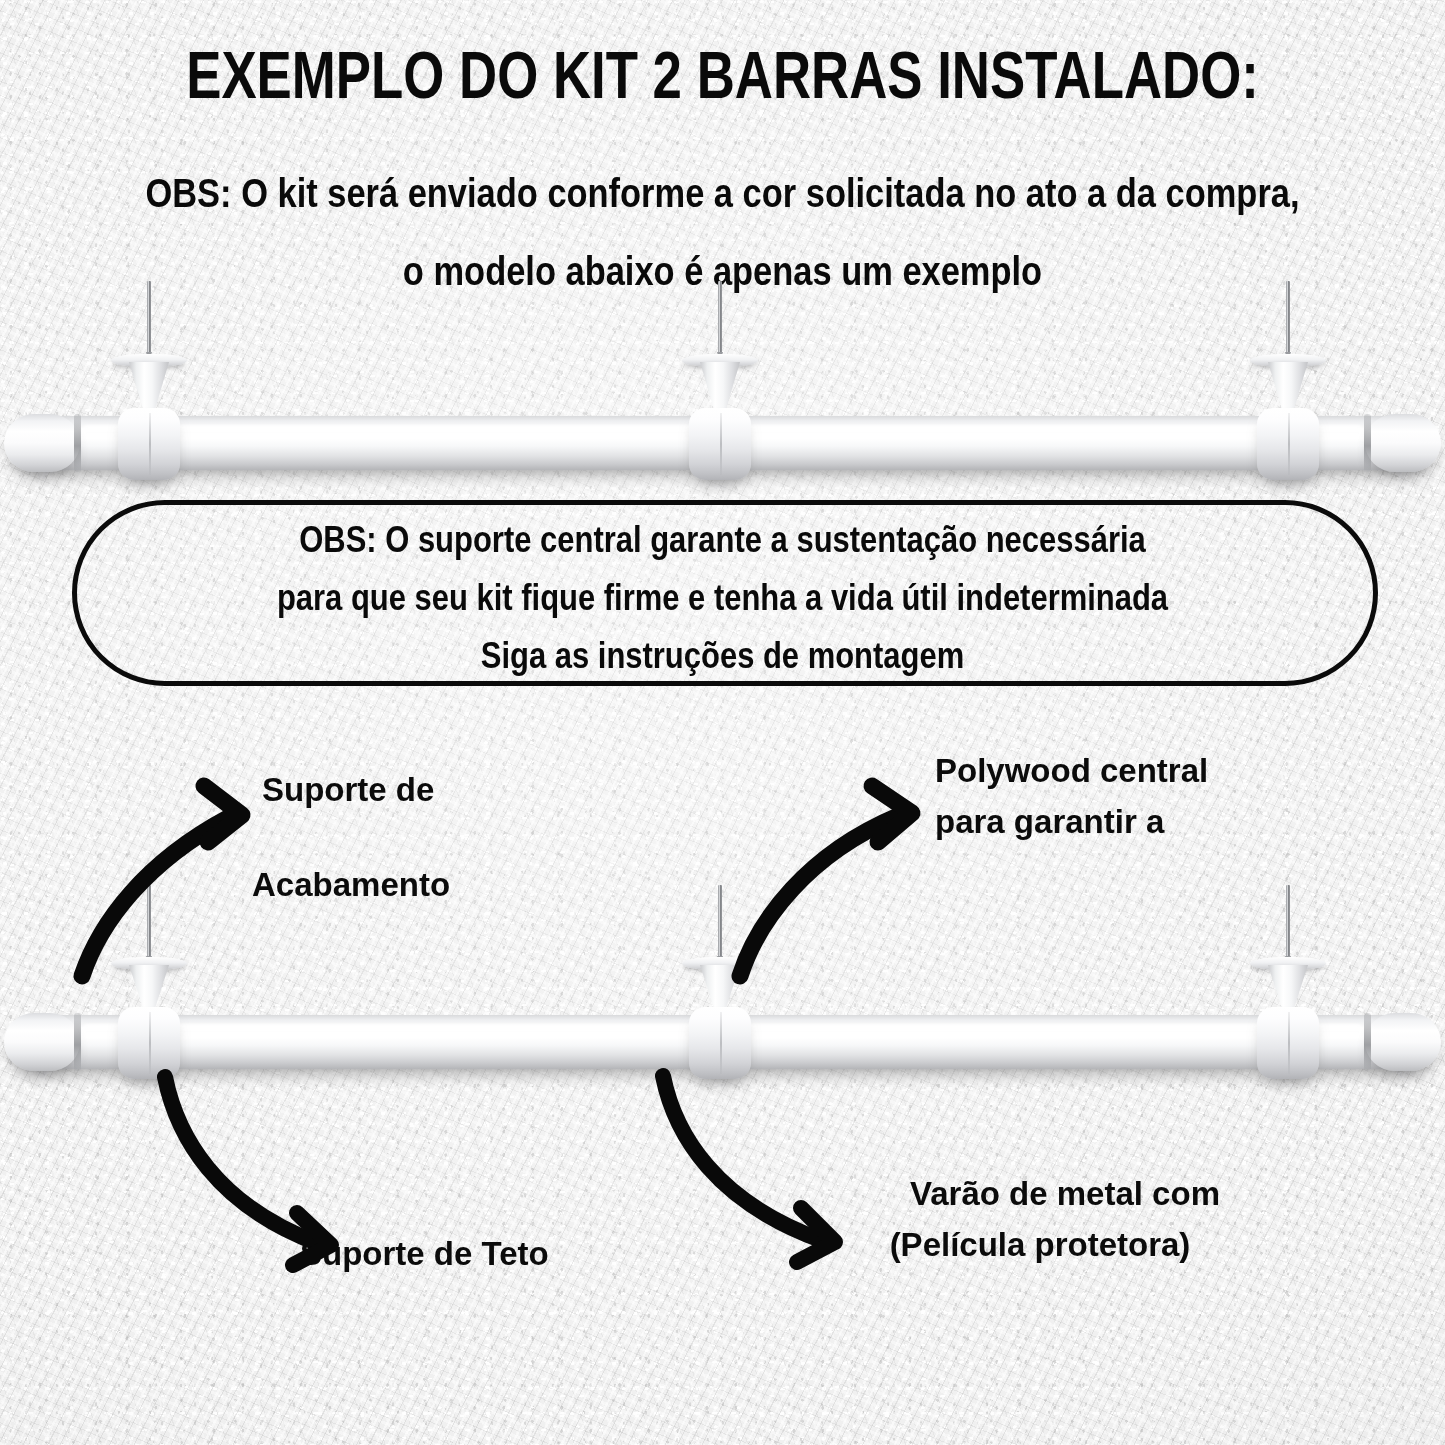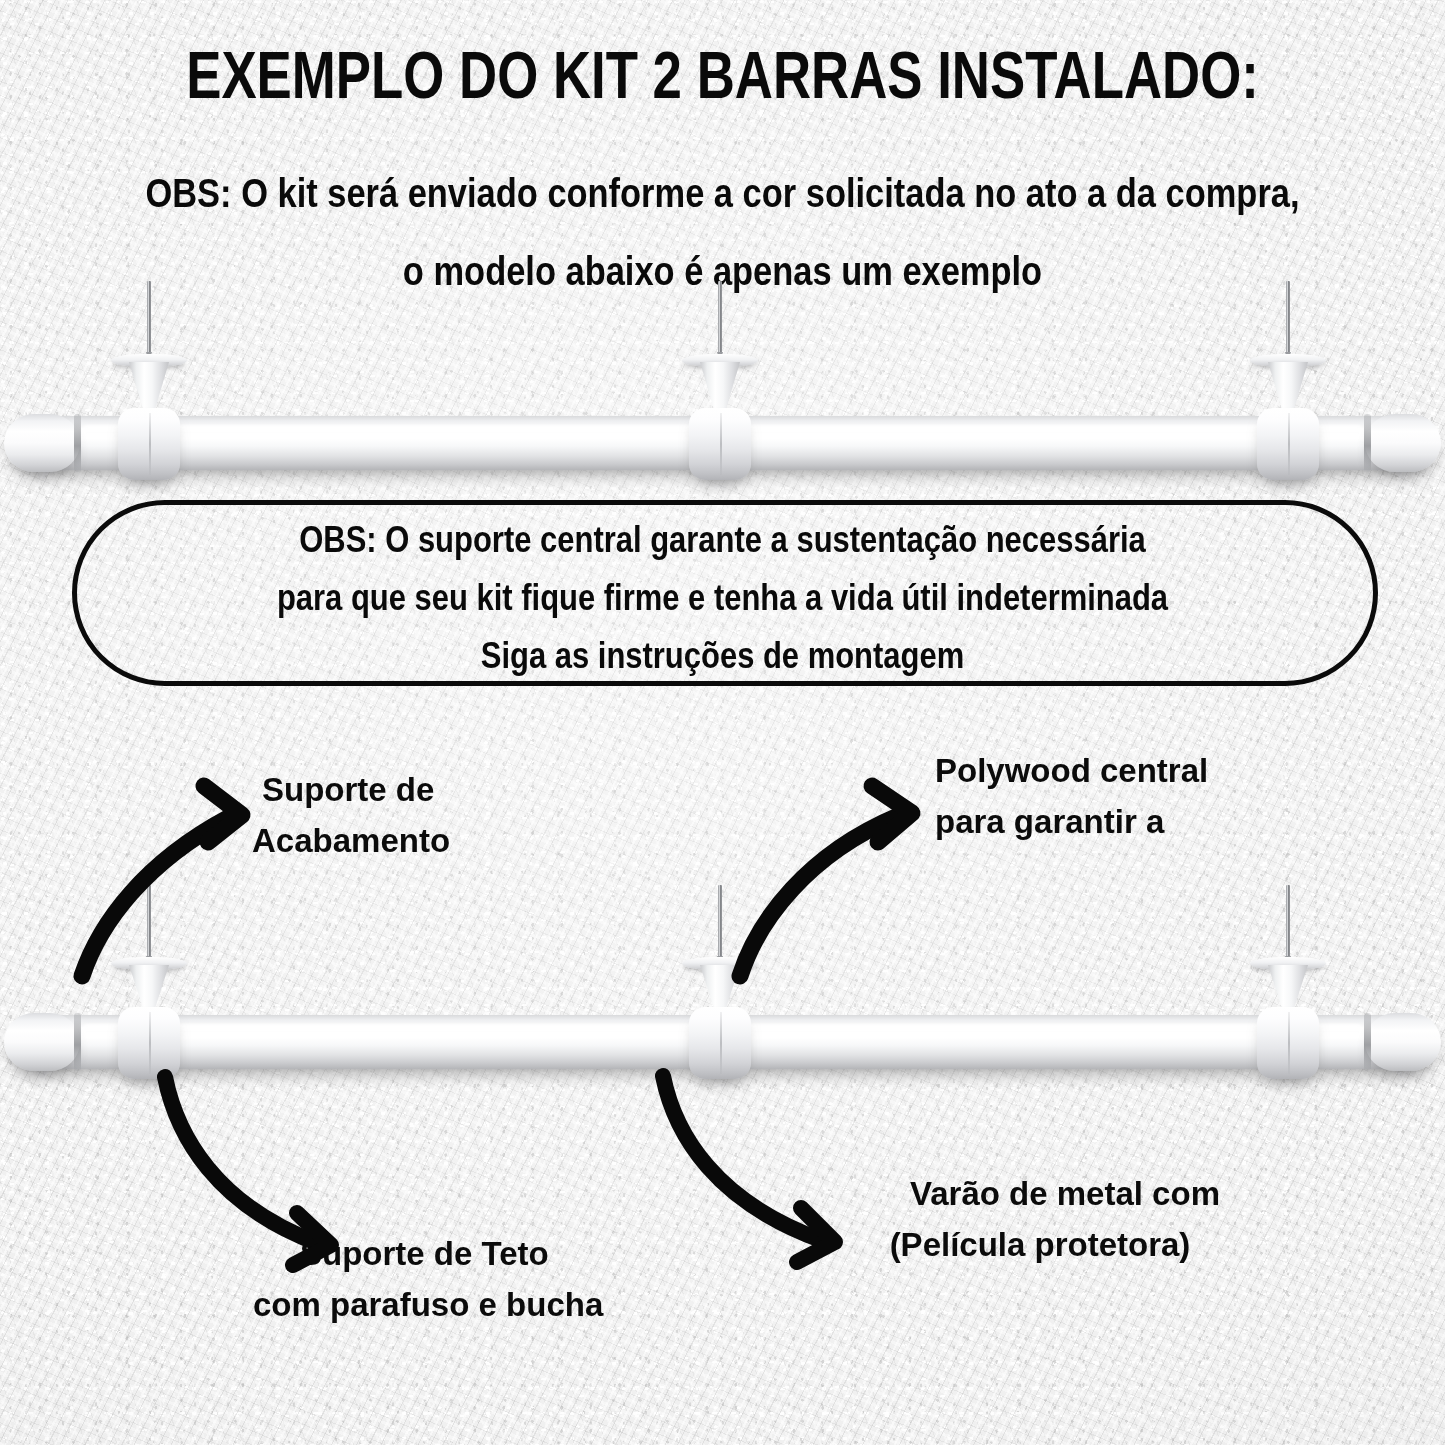--- a/index.html
+++ b/index.html
@@ -98,21 +98,21 @@
   #lbl-ponteira{left:262px;top:764px;}
   #lbl-suporte-central{left:935px;top:745px;}
   #lbl-suporte-teto{left:300px;top:1228px;}
   #lbl-varao{left:910px;top:1168px;text-align:center;}
   .label .ln{display:block;}
   #lbl-suporte-teto .ln:nth-child(2){margin-left:-47px;}
   #lbl-varao .ln:nth-child(2){margin-left:-50px;}
   #lbl-varao .ln:nth-child(3){margin-left:22px;}
   #lbl-suporte-central .ln:nth-child(2){margin-left:0px;}
   #lbl-suporte-central .ln:nth-child(3){margin-left:-82px;}
-  #lbl-ponteira .ln:nth-child(2){margin-left:-10px;}
+  #lbl-ponteira .ln:nth-child(2){margin-left:-10px;margin-top:44px;}
 
   
   .rod-assembly{position:absolute;left:0;width:1445px;height:0;}
   .rod{
     position:absolute;left:12px;width:1421px;height:54px;
     border-radius:27px;
     background:linear-gradient(to bottom,
        #d9dadc 0%, #eeeff1 9%, #ffffff 24%, #ffffff 42%,
        #f7f8f9 56%, #e2e3e5 74%, #cacbce 89%, #b4b5b8 100%);
     box-shadow:0 10px 16px -6px rgba(80,80,82,.50);
@@ -242,21 +242,20 @@
     <span class="ln">Acabamento</span>
   </div>
 
   <div class="label" id="lbl-suporte-central">
     <span class="ln">Polywood central</span>
     <span class="ln">para garantir a</span>
   </div>
 
   <div class="label" id="lbl-suporte-teto">
     <span class="ln">Suporte de Teto</span>
-    <span class="ln">com parafuso e bucha</span>
   </div>
 
   <div class="label" id="lbl-varao">
     <span class="ln">Varão de metal com</span>
     <span class="ln">(Película protetora)</span>
   </div>
 
   <div class="rod-assembly" style="top:1015px;">
     <div class="rod">
       <div class="rod-gloss"></div>

